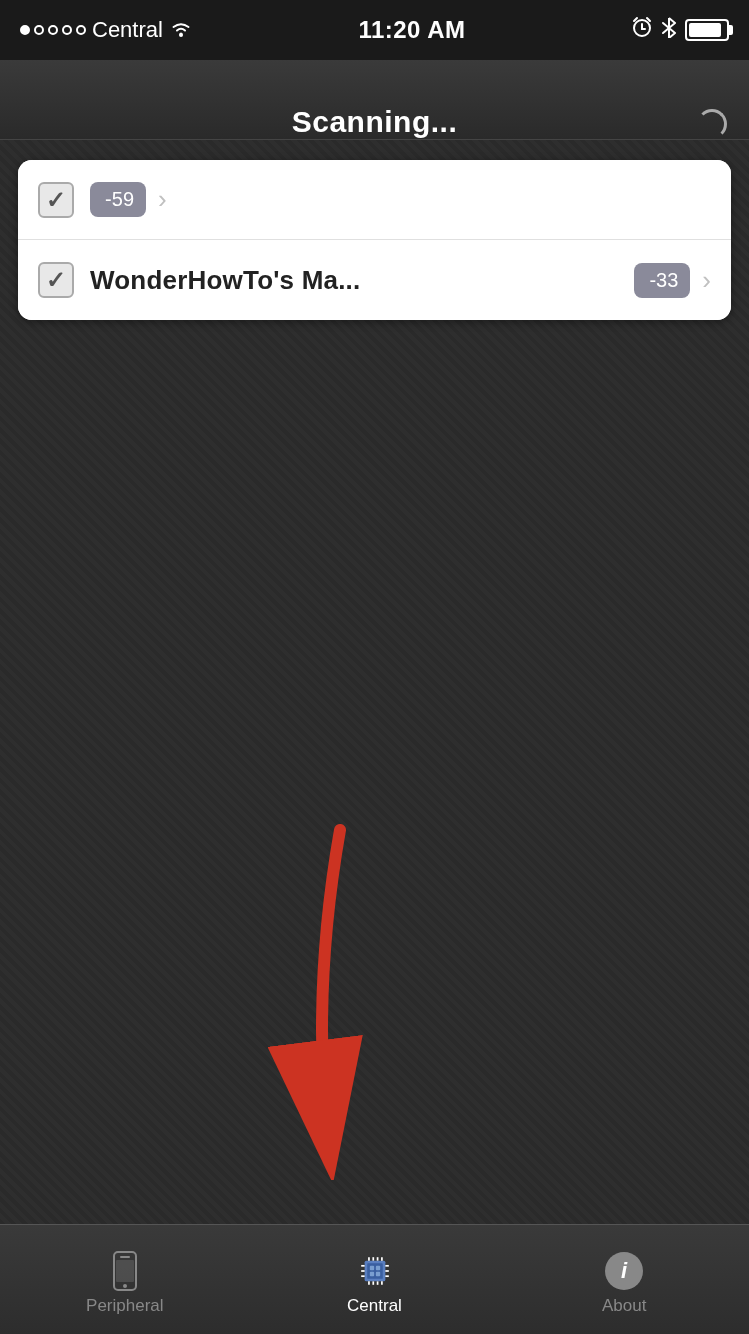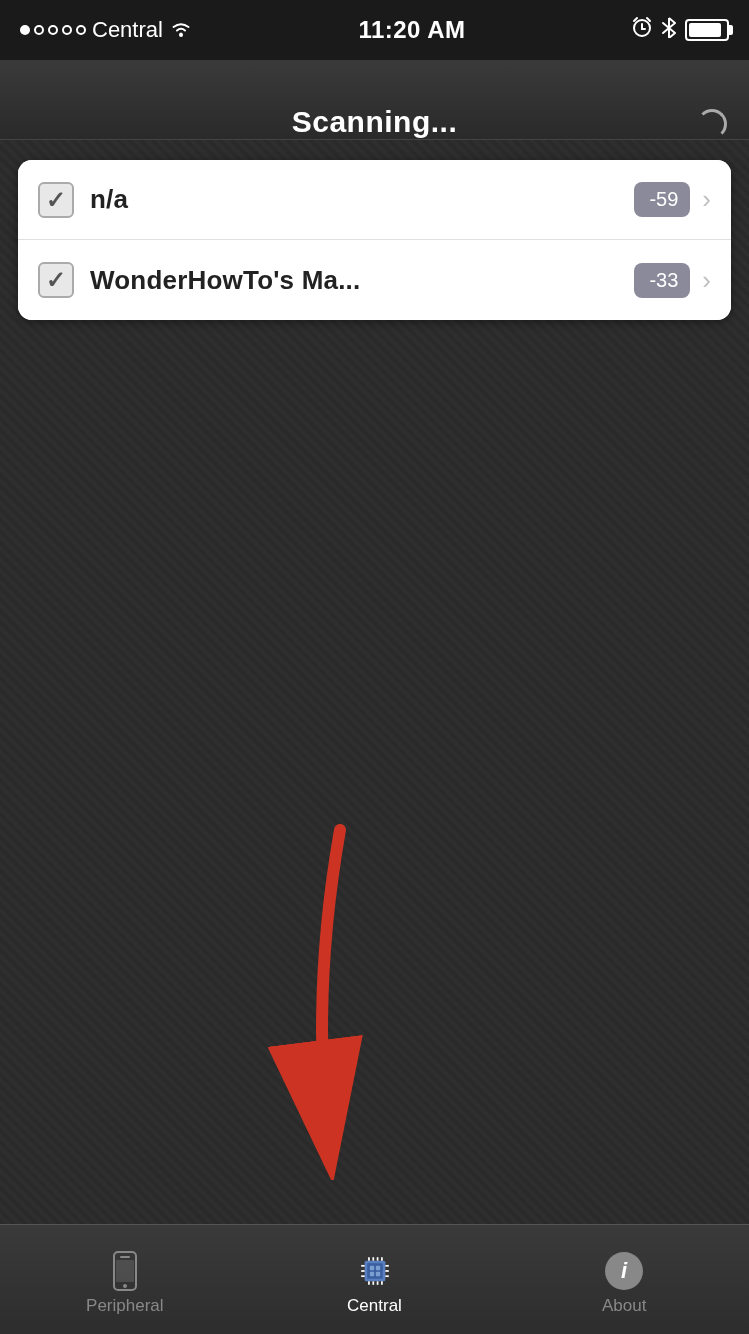--- a/index.html
+++ b/index.html
@@ -328,21 +328,20 @@
   <div class="spinner"></div>
 </div>
 
 <div class="main-content">
   <div class="device-list">
 
     <div class="device-item">
       <div class="checkbox">
         <span class="checkmark">✓</span>
       </div>
-      <span class="device-name">n/a</span>
       <span class="rssi-badge">-59</span>
       <span class="chevron">›</span>
     </div>
 
     <div class="device-item">
       <div class="checkbox">
         <span class="checkmark">✓</span>
       </div>
       <span class="device-name">WonderHowTo's Ma...</span>
       <span class="rssi-badge">-33</span>

